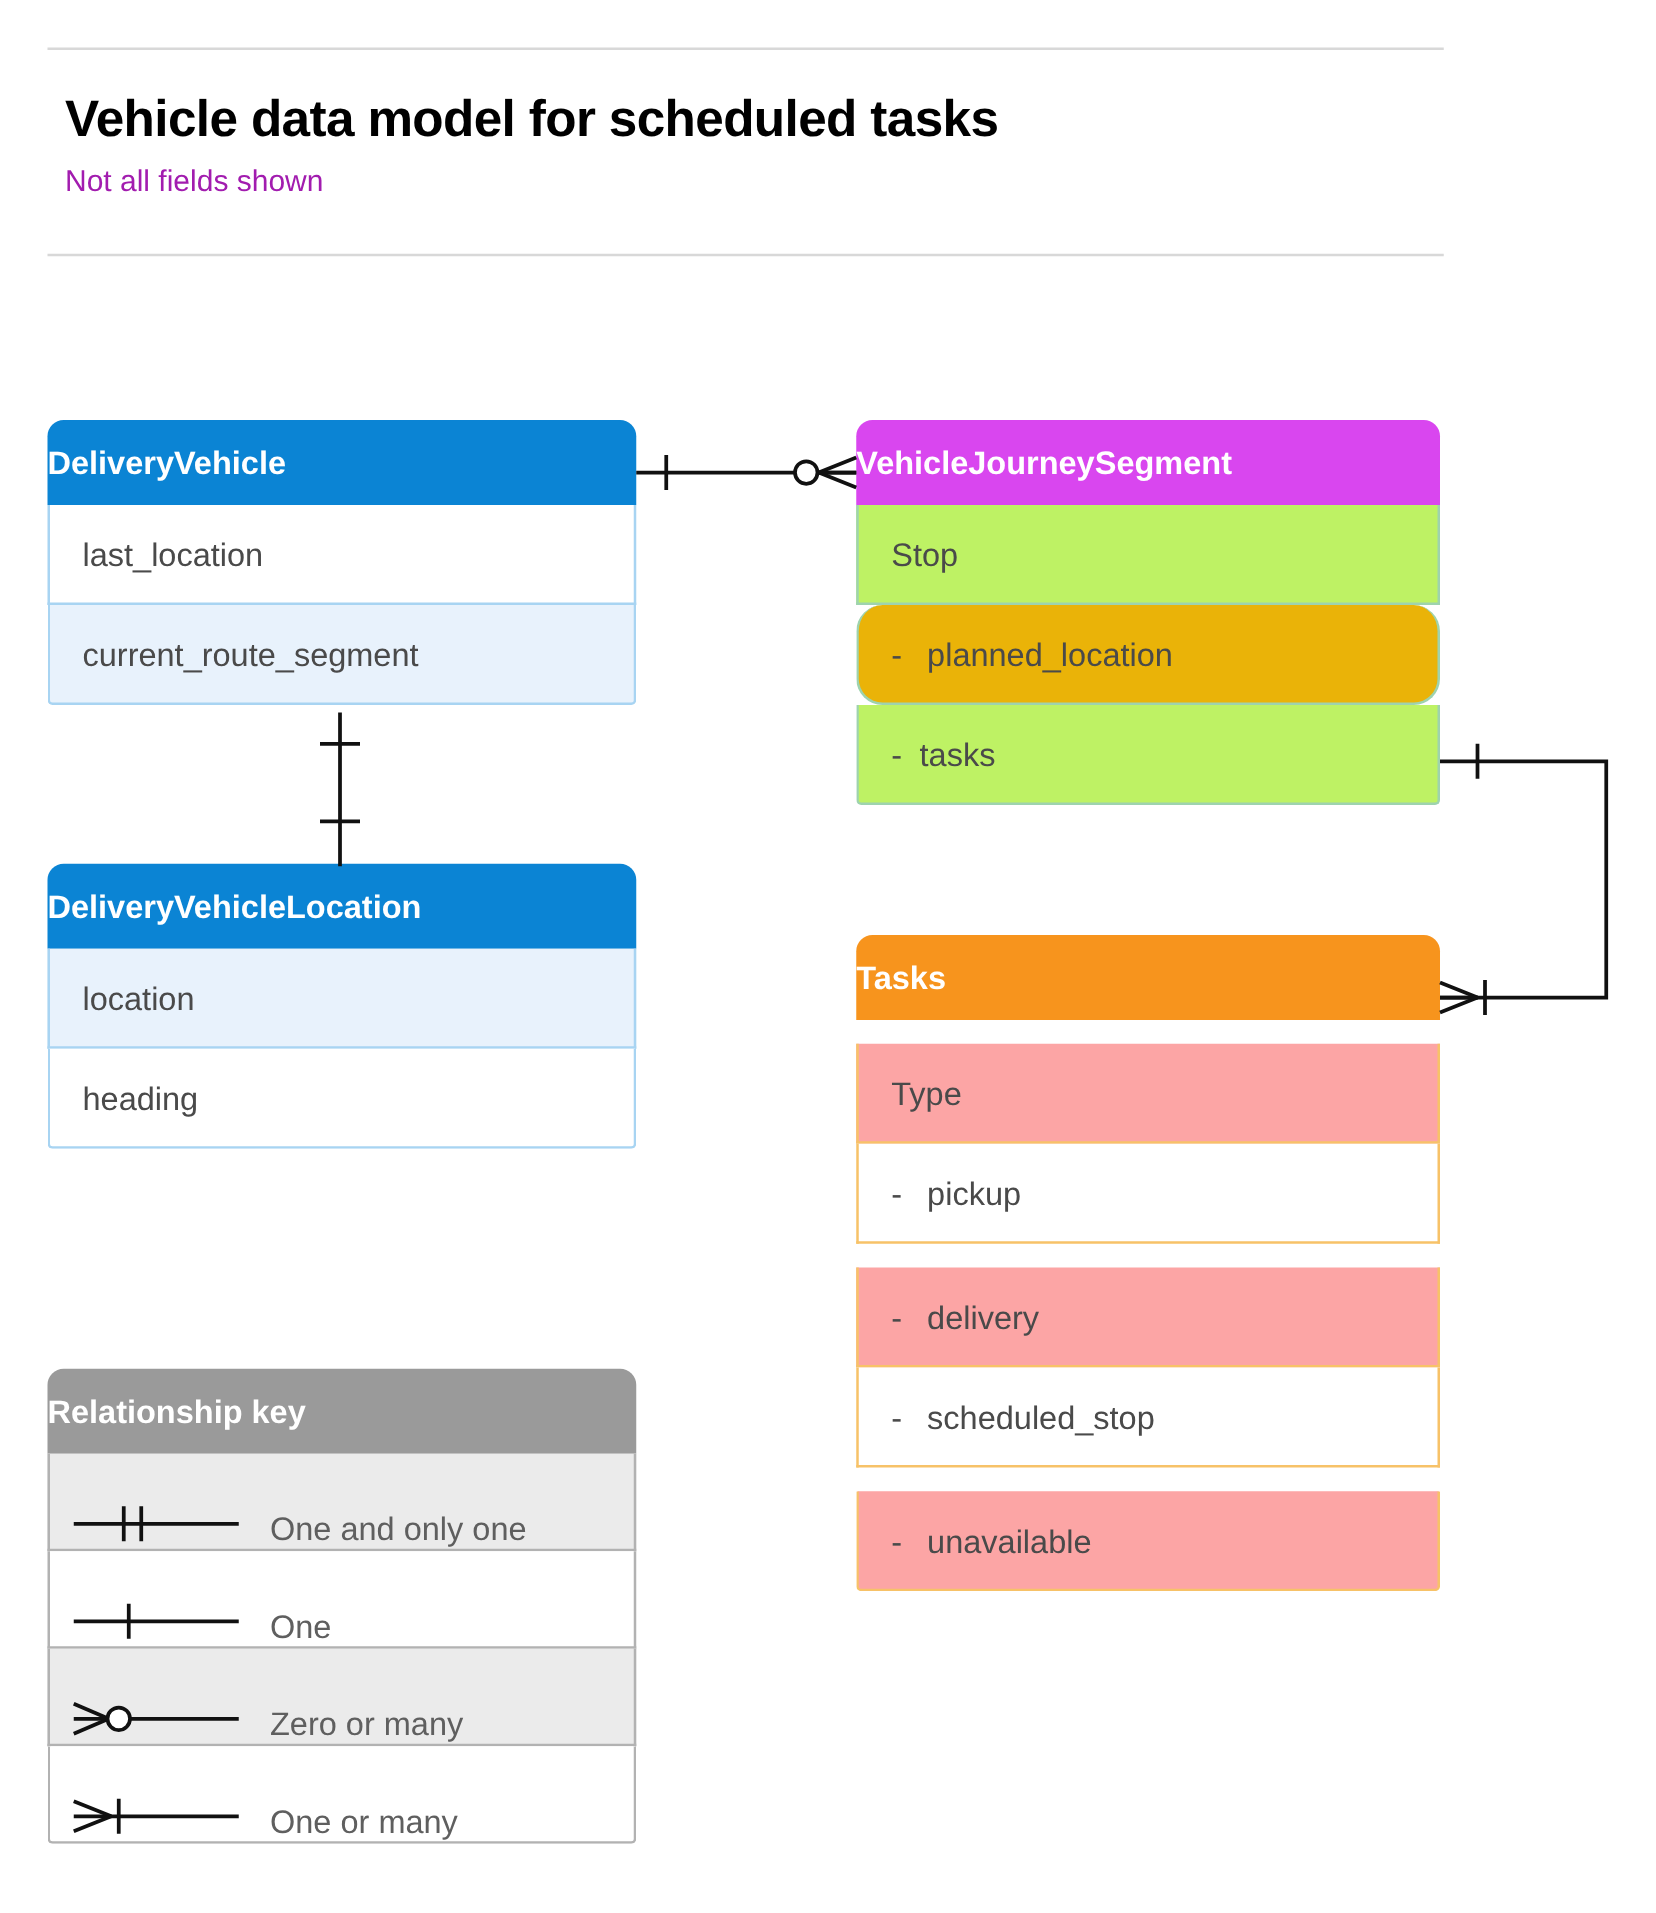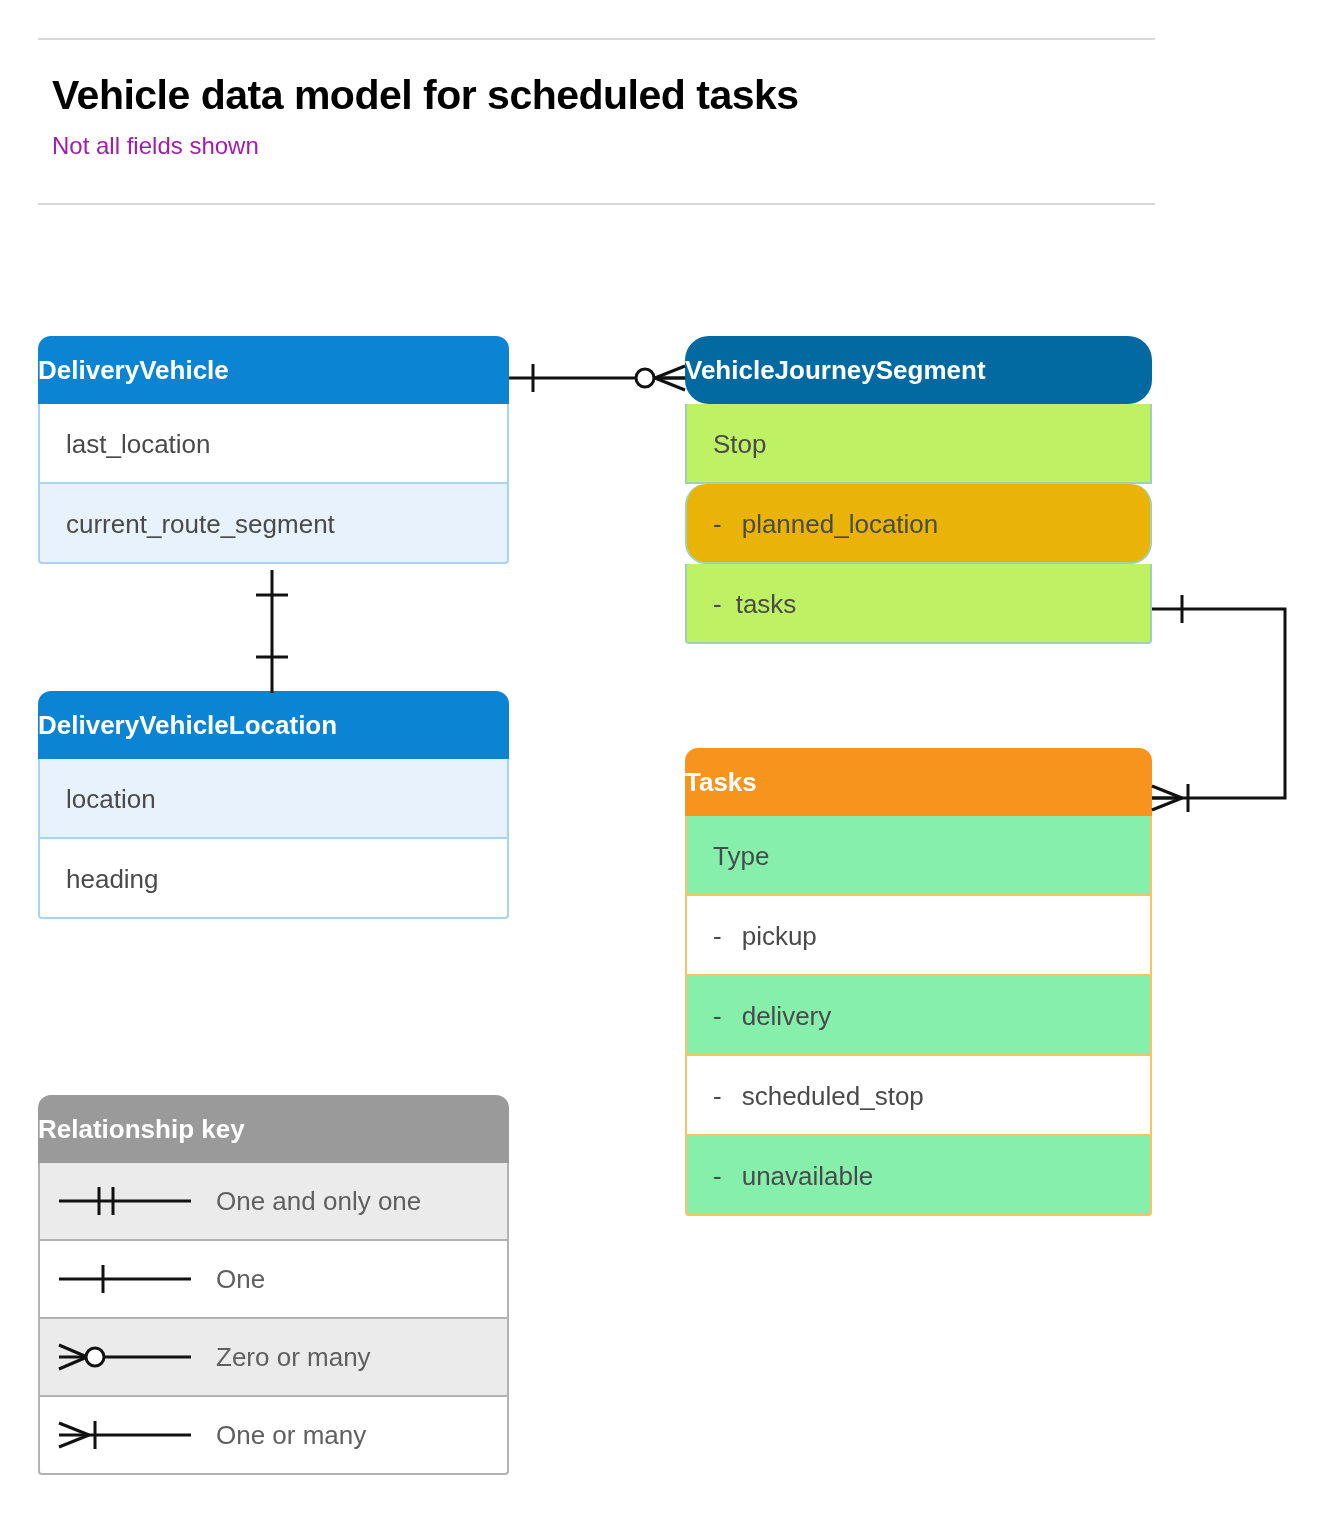--- a/index.html
+++ b/index.html
@@ -83,39 +83,39 @@
   .entity-row .dash.wide { margin-right: 20px; }
   .entity-row:last-child { border-radius: 0 0 4px 4px; }
 
   
   .t-blue .entity-header { background: #0b84d4; }
   .t-blue .entity-row { border-color: #a8d4f2; }
   .t-blue .entity-row.alt { background: #e8f2fc; }
   .t-blue .entity-row.plain { background: #ffffff; }
 
   
-  .t-green .entity-header { background: #0369a1; border-radius: 24px; }
+  .t-green .entity-header { background: #d946ef; }
   .t-green .entity-row { border-color: #9ed3ae; }
   .t-green .entity-row.alt { background: #bef264; }
   .t-green .entity-row.plain { background: #eab308; border-radius: 21px; }
 
   
   .t-orange .entity-header { background: #f7941d; }
   .t-orange .entity-row { border-color: #f7c268; }
-  .t-orange .entity-row.alt { background: #86efac; }
+  .t-orange .entity-row.alt { background: #fca5a5; margin-top: 19px; }
   .t-orange .entity-row.plain { background: #ffffff; }
 
   
   .t-gray .entity-header { background: #9a9a9a; }
 
   
   .legend-row {
     height: 78px;
     display: flex;
-    align-items: center;
+    align-items: flex-end;
     font-size: 26px;
     color: #5f5f5f;
     padding-left: 0;
     border-left: 2px solid #b2b2b2;
     border-right: 2px solid #b2b2b2;
     border-bottom: 2px solid #b2b2b2;
     white-space: nowrap;
     overflow: hidden;
   }
   .legend-row:last-child { border-radius: 0 0 4px 4px; }

